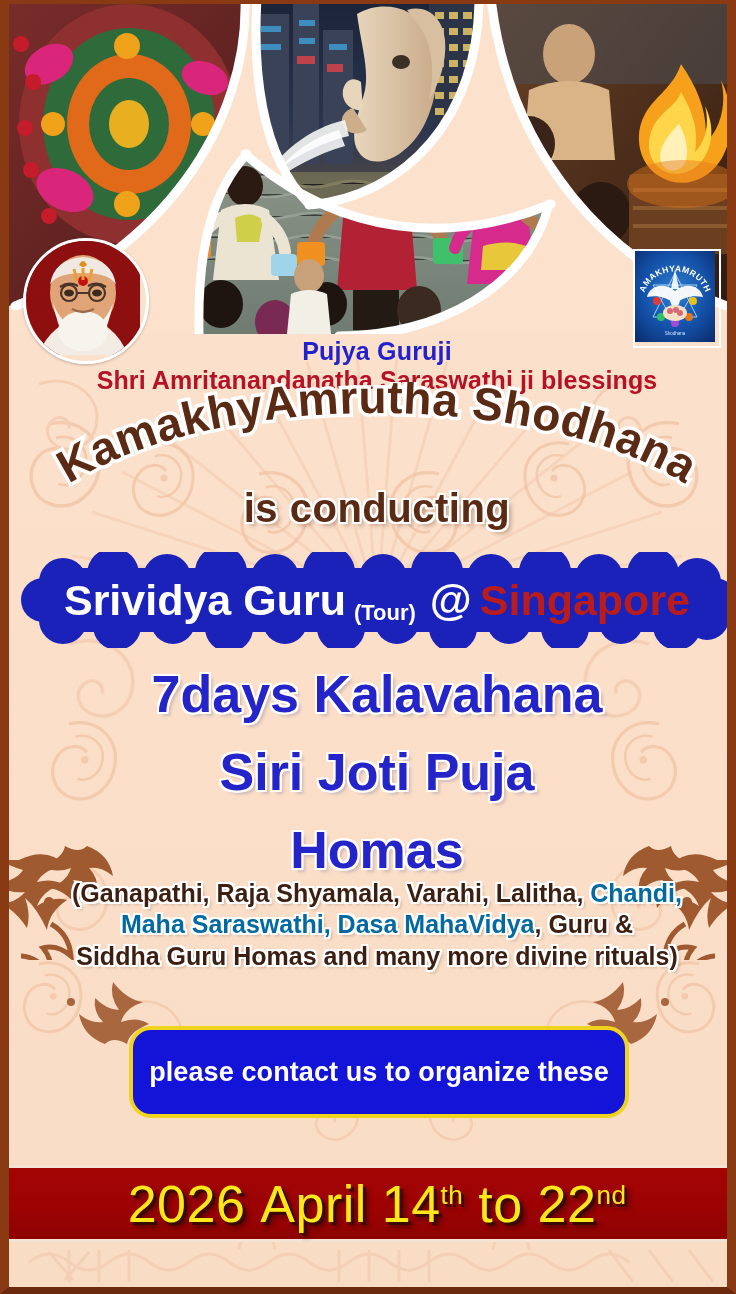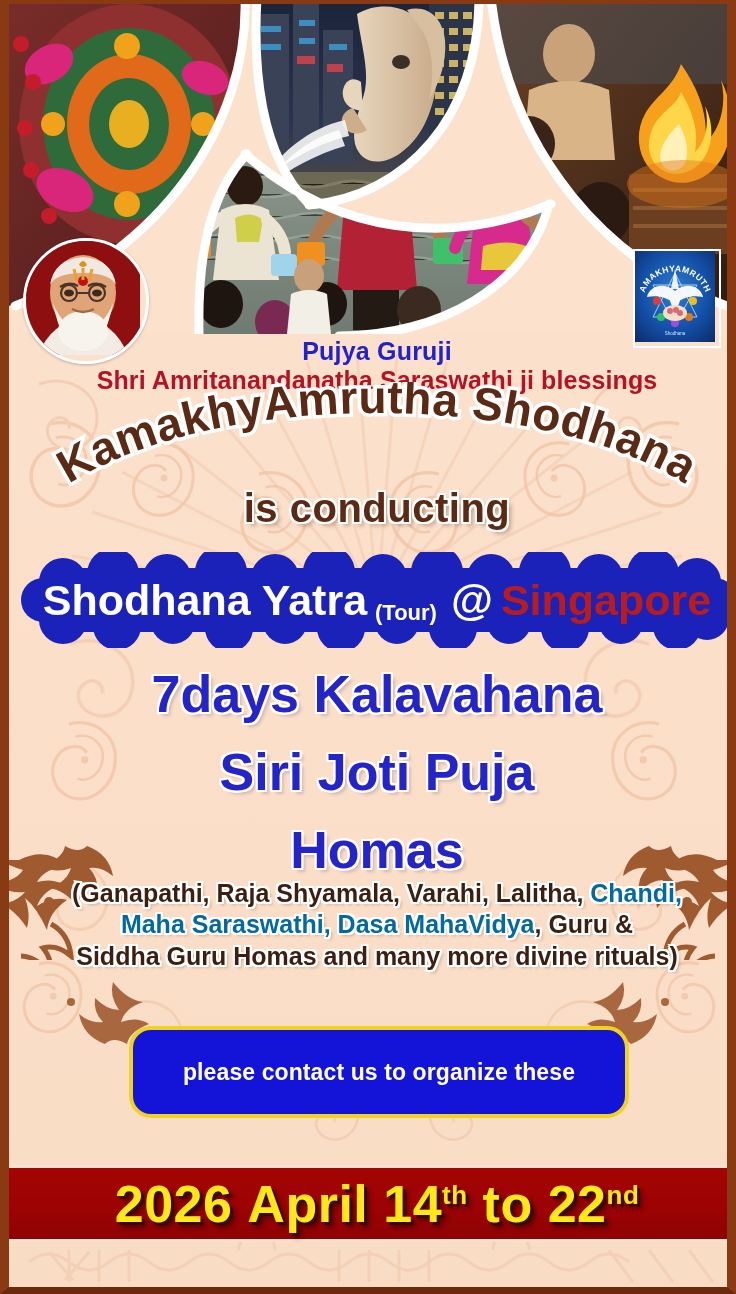--- a/index.html
+++ b/index.html
@@ -98,34 +98,34 @@
   .homalist .red{color:#0369a1;}
 
   
   .contact{
     position:absolute;left:120px;top:1022px;width:500px;height:92px;z-index:5;
     background:#1414d8;border:4px solid #f0d31e;border-radius:22px;
     display:flex;flex-direction:column;align-items:center;justify-content:center;
     box-sizing:border-box;
   }
   .contact div{
-    color:#ffffff;font-size:23px;font-weight:bold;line-height:1.26;
+    color:#ffffff;font-size:27px;font-weight:bold;line-height:1.26;
     text-align:center;letter-spacing:.1px;
   }
 
   
   .dateband{
     position:absolute;left:0;top:1161px;width:736px;height:77px;z-index:5;
     background:linear-gradient(180deg,#a30404 0%,#9d0303 55%,#8e0202 100%);
     display:flex;align-items:center;justify-content:center;
     border-top:3px solid #f4e3d4;border-bottom:3px solid #f4e3d4;
     box-sizing:border-box;
   }
   .dateband .dtxt{
-    font-size:52px;font-weight:bold;color:#ffe81a;white-space:nowrap;
+    font-size:52px;font-weight:normal;color:#ffe81a;white-space:nowrap;
     letter-spacing:.5px;line-height:1;
     text-shadow:3px 3px 0 #3a0a00, 5px 5px 5px rgba(0,0,0,.45);
   }
   .dateband sup{font-size:26px;vertical-align:super;}
 
   
   .flour{position:absolute;z-index:1;}
 </style>
 </head>
 <body>
@@ -625,21 +625,21 @@
           <circle cx="548" cy="76" r="24"></circle>
         <circle cx="604" cy="70" r="22"></circle>
           <circle cx="660" cy="74" r="24"></circle>
         <circle cx="690" cy="66" r="22"></circle>
         <circle cx="26" cy="48" r="22"></circle>
           <circle cx="698" cy="48" r="22"></circle>
       </g>
     </svg>
   </div>
   <div class="cloudtxt">
-    <span class="w">Shodhana Yatra</span>
+    <span class="w">Srividya Guru</span>
     <span class="tour">(Tour)</span>
     <span class="at">@</span>
     <span class="yel">Singapore</span>
   </div>
 
   <div class="bigline" id="h1">7days Kalavahana</div>
   <div class="bigline" id="h2">Siri Joti Puja</div>
   <div class="bigline" id="h3">Homas</div>
 
   <div class="homalist">

